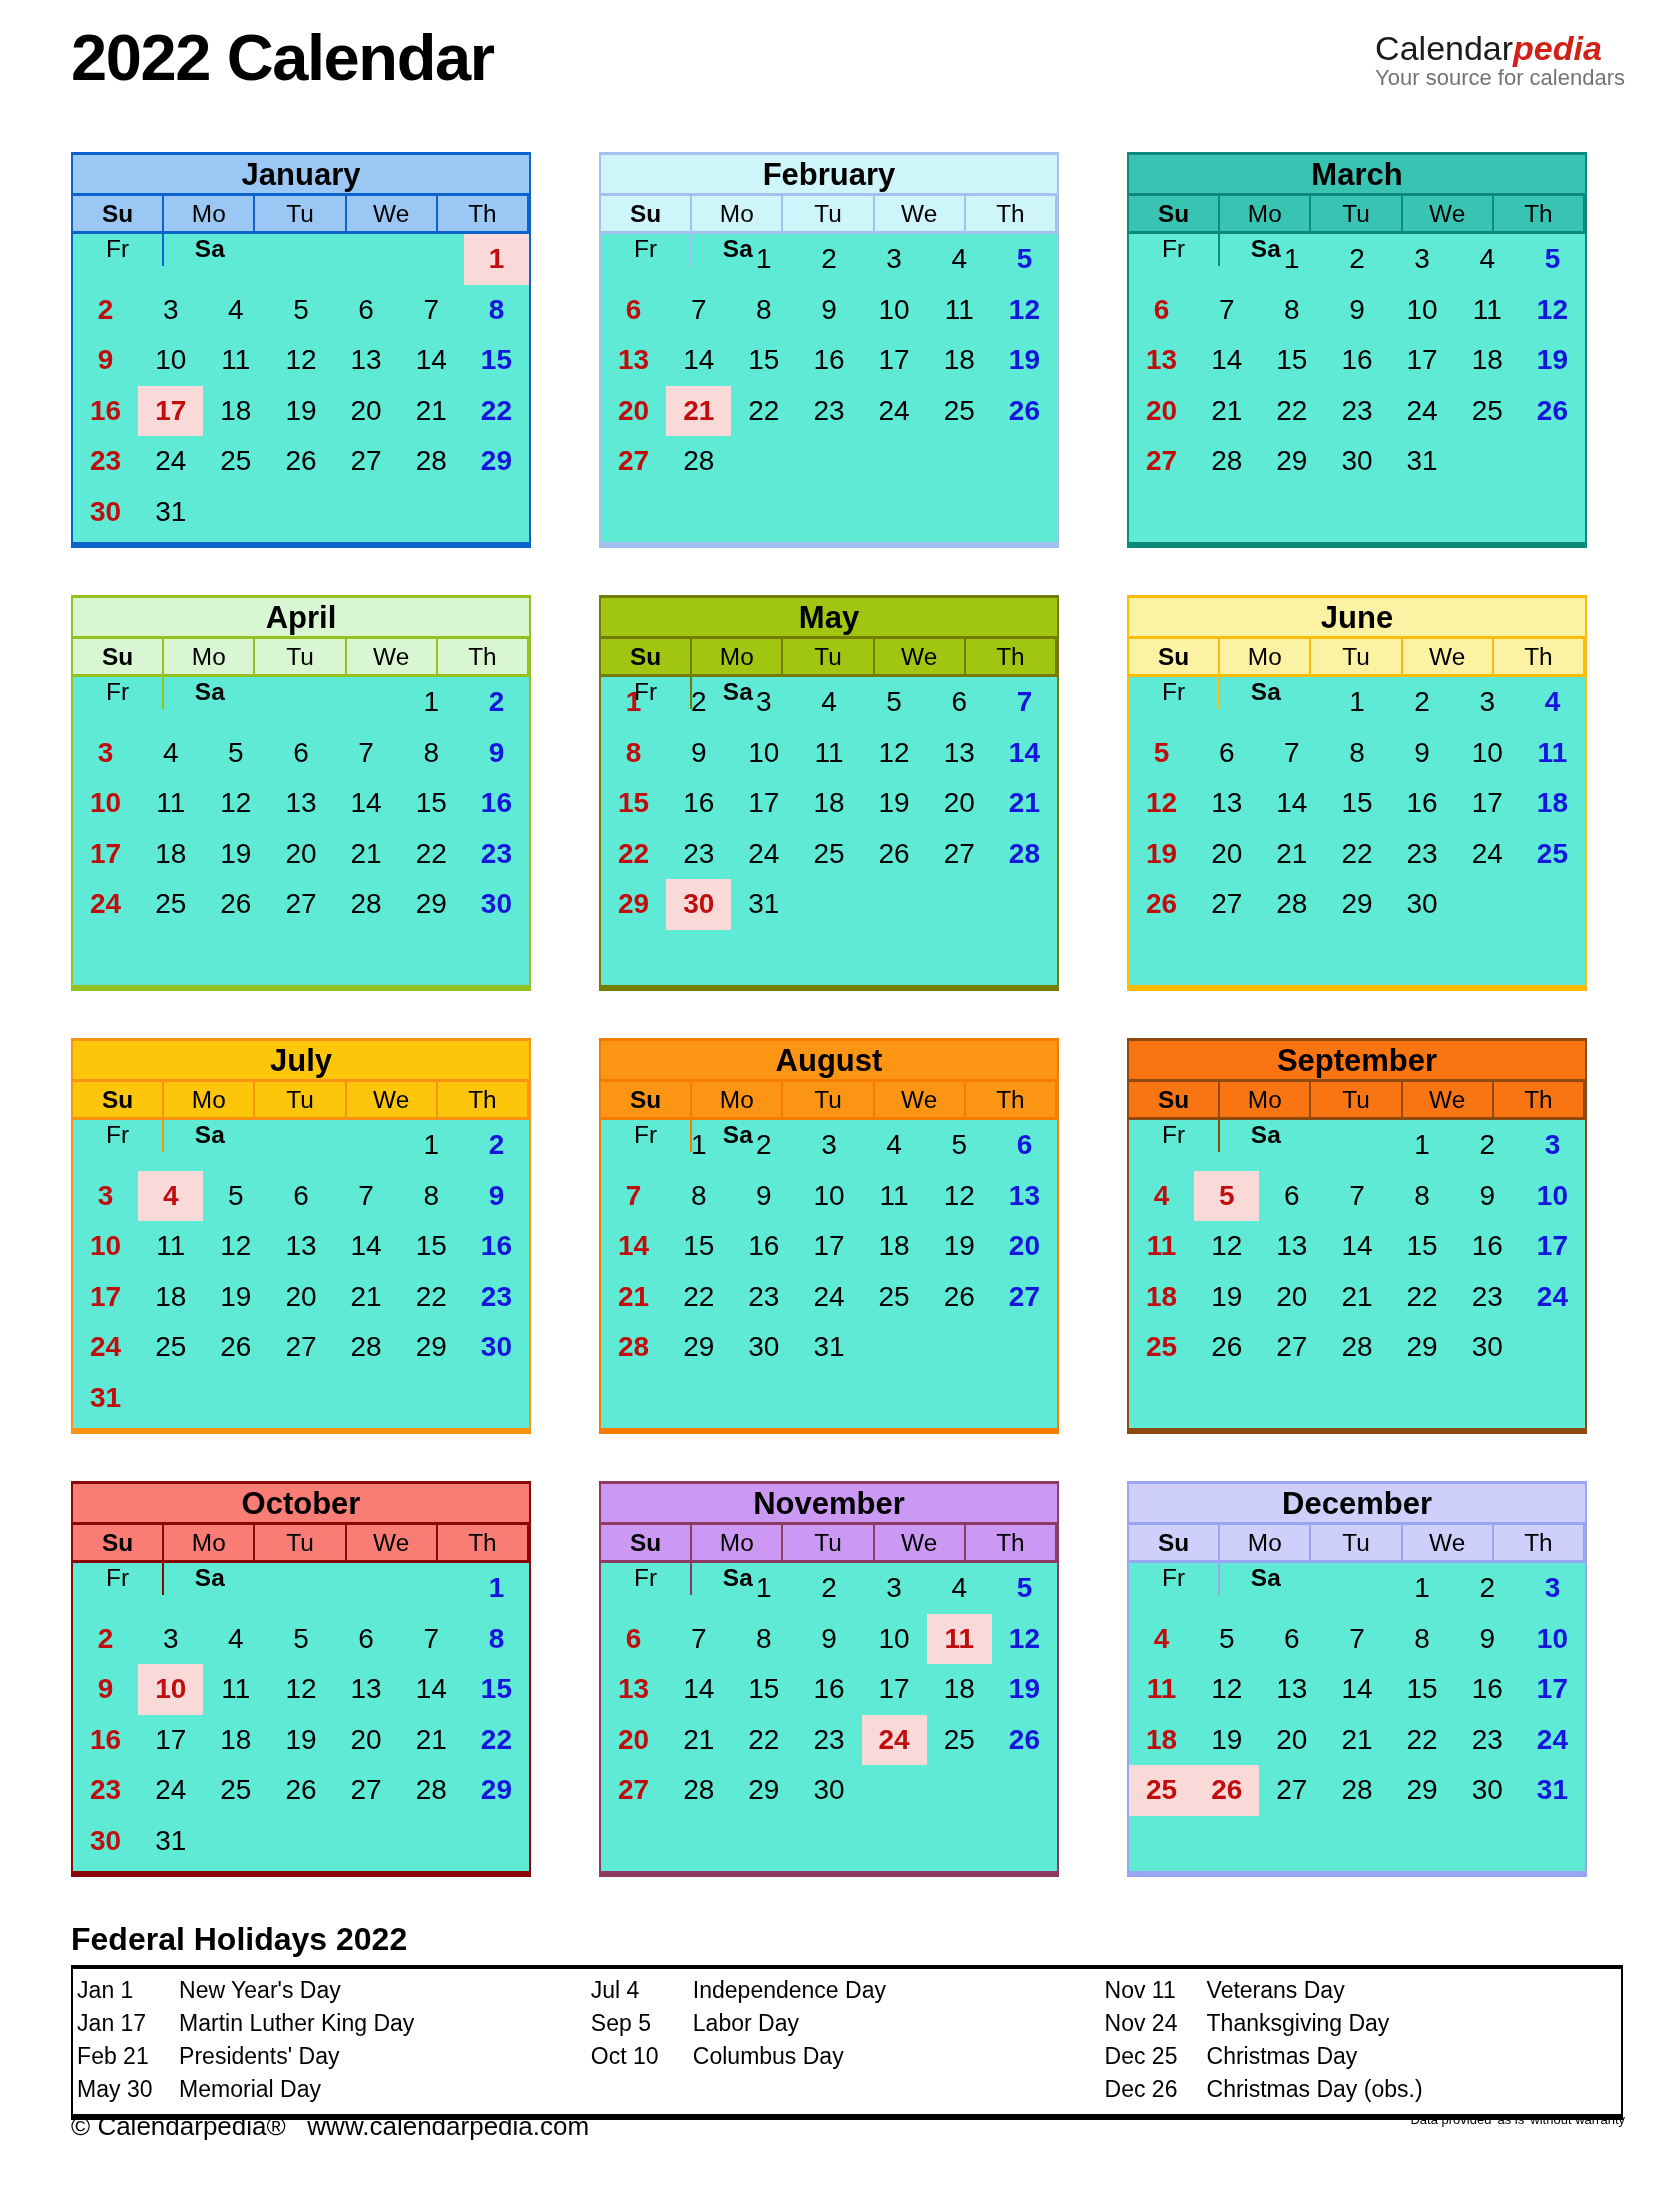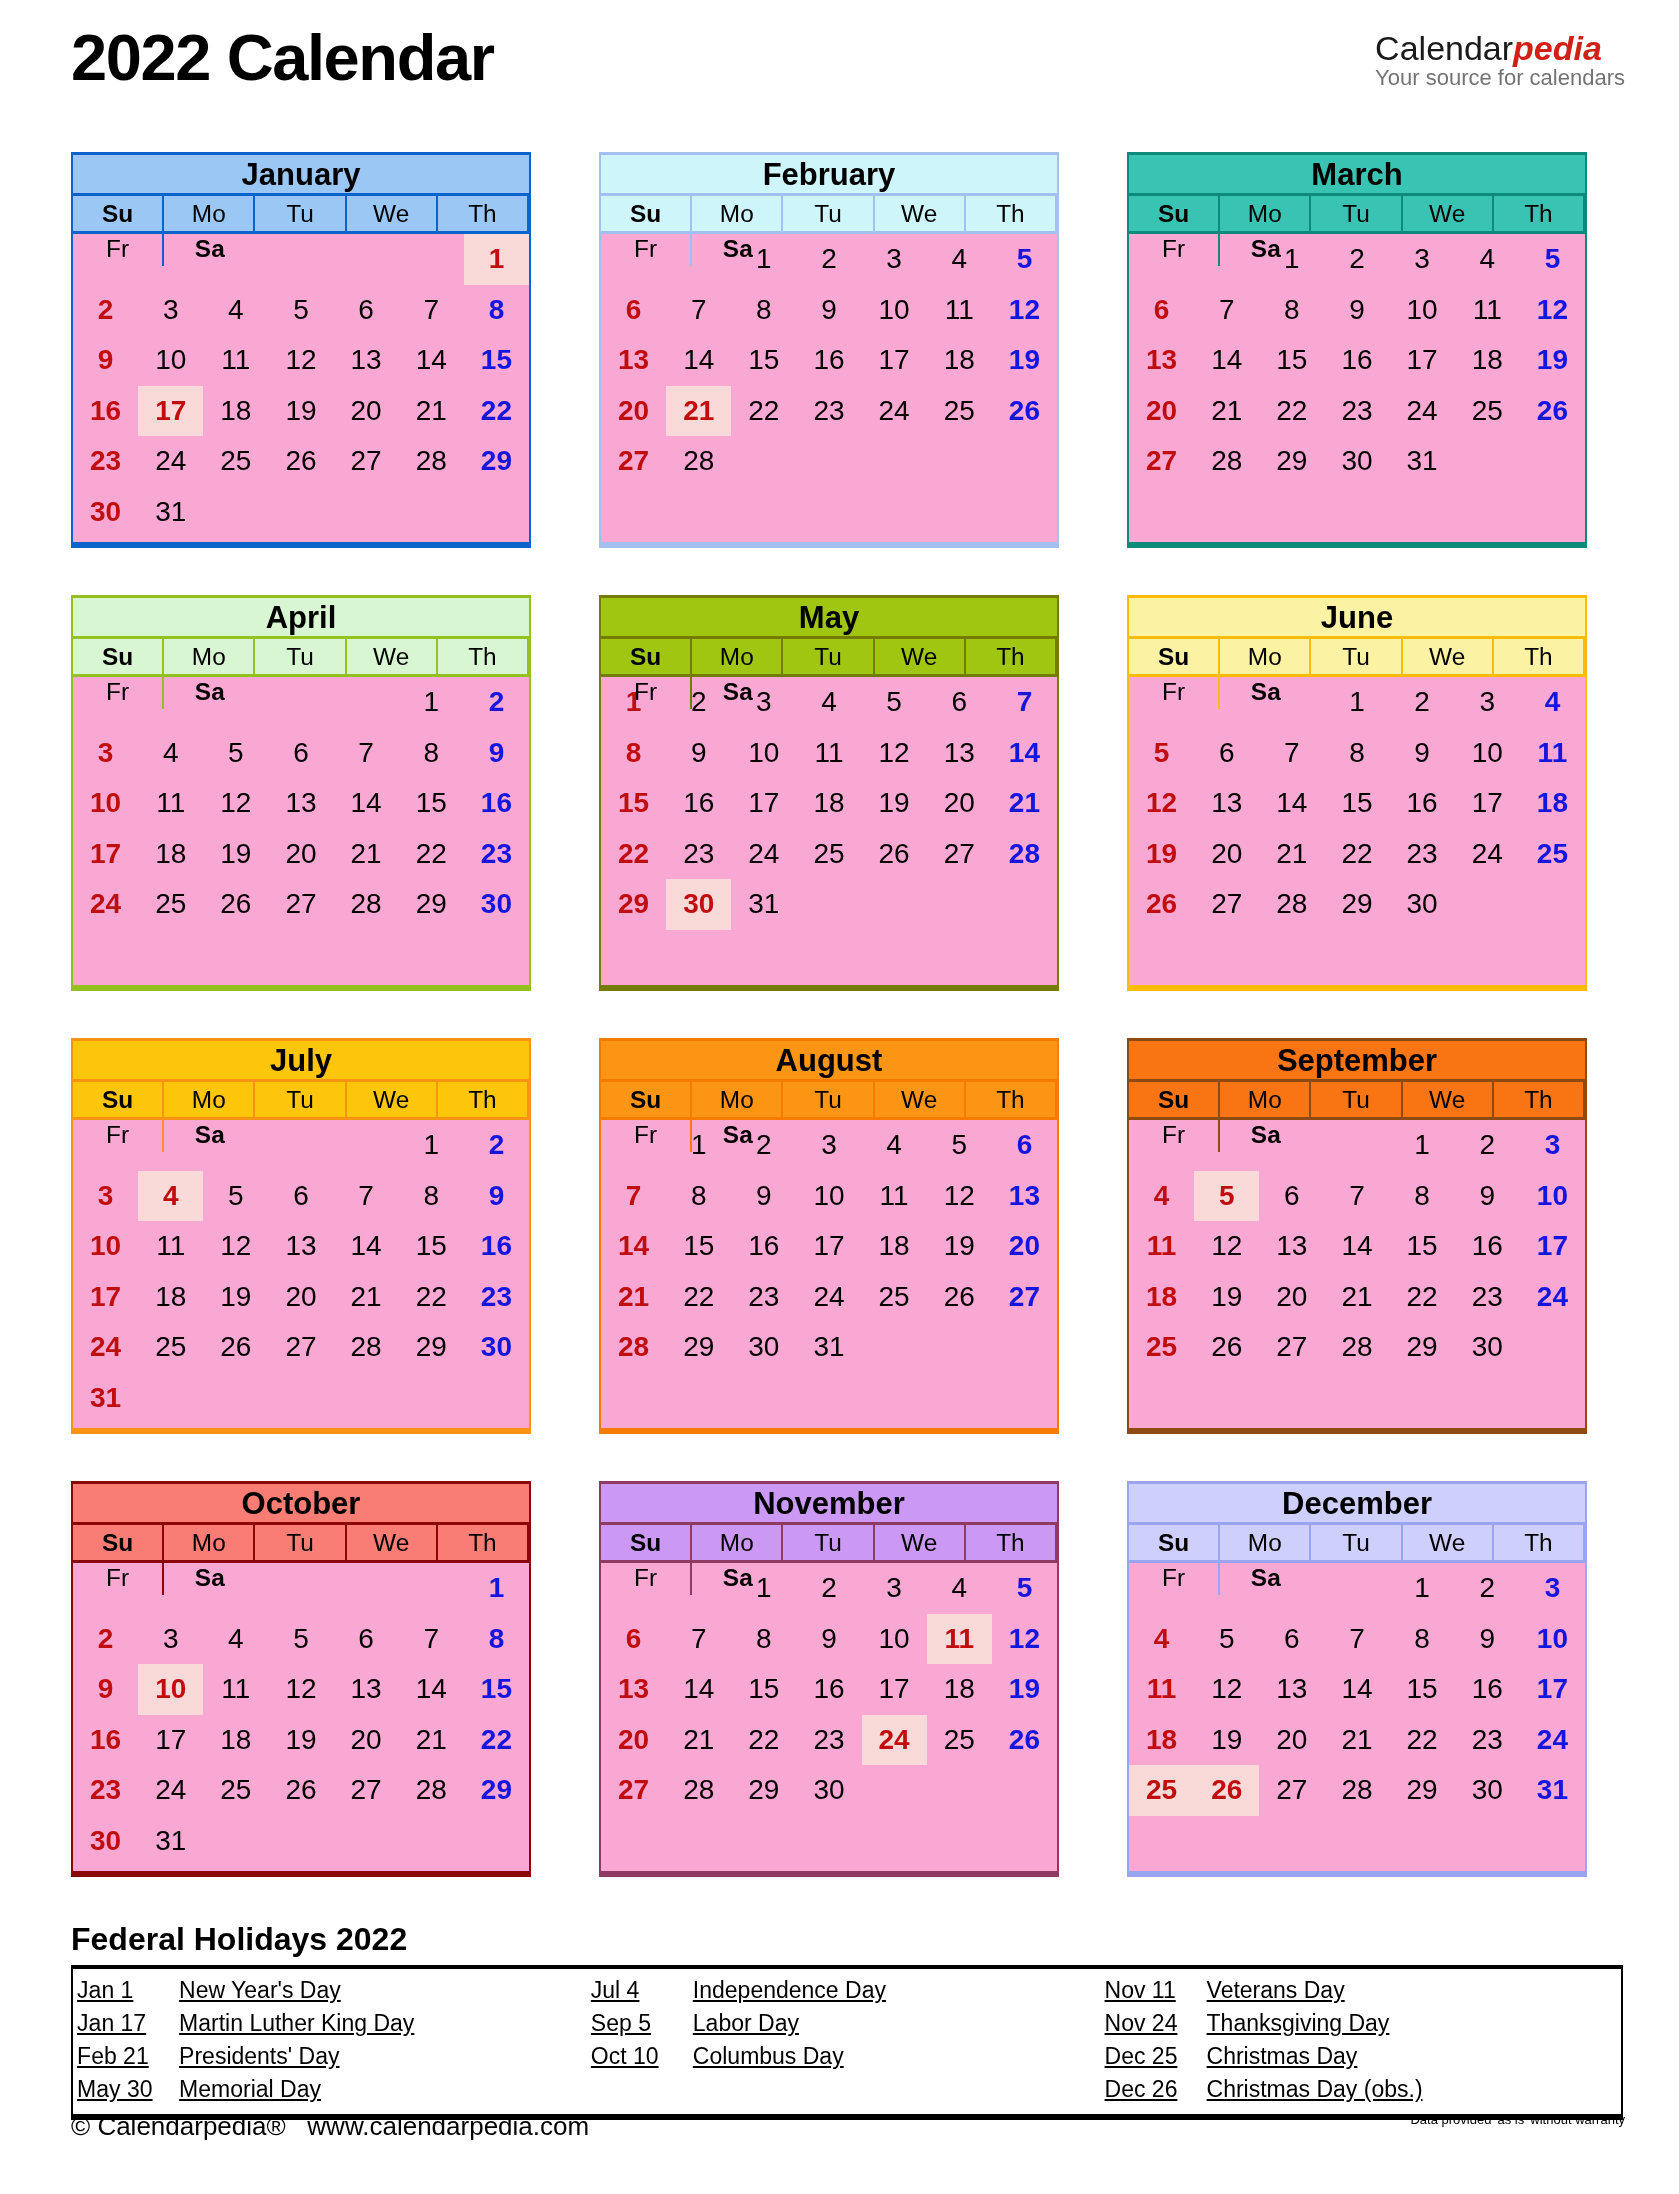--- a/index.html
+++ b/index.html
@@ -19,21 +19,21 @@
   .logo-line1 { font-size:34px; line-height:35px; color:#1a1a1a; }
   .logo-red { color:#d22017; font-weight:bold; font-style:italic; }
   .logo-tagline { font-size:22px; line-height:23px; color:#737373; }
 
   .months-grid {
     position:absolute; left:71px; top:152px; width:1517px;
     display:grid; grid-template-columns:repeat(3,460px);
     column-gap:68px; row-gap:47px;
   }
   .month {
-    width:460px; height:396px; background:#f9a8d4;
+    width:460px; height:396px; background:#5eead4;
     border:2px solid var(--bc);
     border-top-width:3.4px; border-bottom-width:6.1px;
   }
   .m-title {
     height:41px; line-height:39px; text-align:center;
     background:var(--bg); border-bottom:3.4px solid var(--bc);
     font-size:31px; font-weight:bold;
   }
   .m-days {
     height:38px; display:grid; grid-template-columns:repeat(5,1fr);
@@ -61,21 +61,21 @@
     position:absolute; left:71px; top:1921px; width:1552px;
   }
   .holidays-title { font-size:32px; font-weight:bold; margin-bottom:6.8px; }
   .holidays-box {
     border:2px solid #000; border-top-width:4.7px; border-bottom-width:6.1px;
     padding:5.4px 2.7px 8.1px 4.1px;
     display:grid; grid-template-columns:1fr 1fr 1fr;
   }
   .h-col { display:block; }
   .h-row { display:grid; grid-template-columns:102px auto; height:33px; align-items:center; }
-  .h-date, .h-name { font-size:23px;text-decoration:underline; }
+  .h-date, .h-name { font-size:23px; }
 
   .footer {
     position:absolute; left:71px; top:2111px; width:1554px;
     display:flex; justify-content:space-between; align-items:flex-start;
   }
   .footer-left { font-size:26px; white-space:pre; }
   .footer-right { font-size:13px; margin-top:1.4px; }
 </style>
 </head>
 <body>

